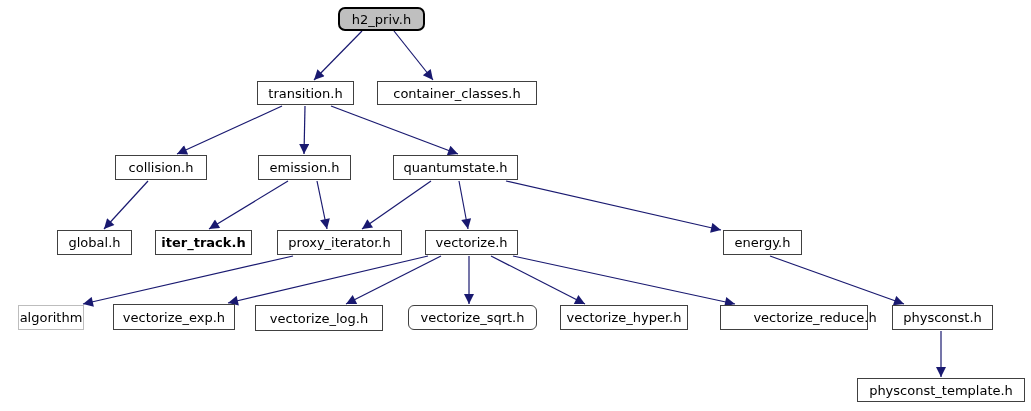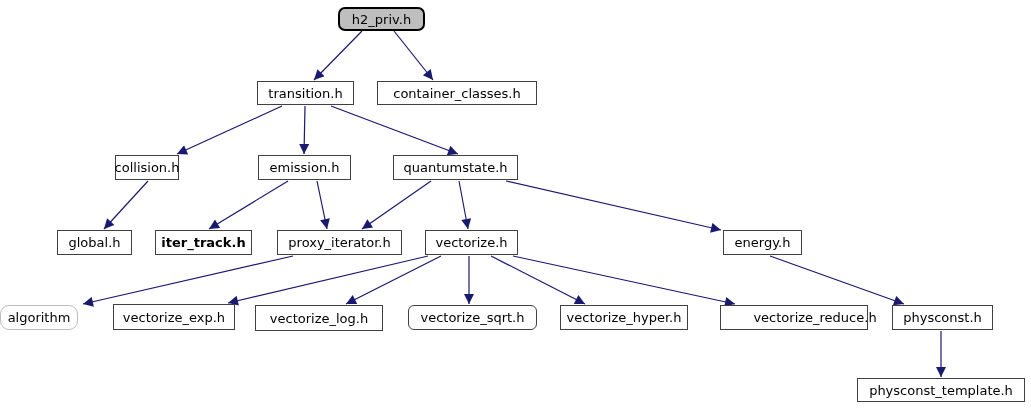--- a/index.html
+++ b/index.html
@@ -66,21 +66,21 @@
   <div id="node-layer">
       <div class="node root" style="left: 338px; top: 7px; width: 87px; height: 24px; border-radius: 7px;">
         <span>h2_priv.h</span>
       </div>
       <div class="node" style="left: 257px; top: 81px; width: 97px; height: 24px;">
         <span>transition.h</span>
       </div>
       <div class="node" style="left: 377px; top: 81px; width: 160px; height: 24px;">
         <span>container_classes.h</span>
       </div>
-      <div class="node" style="left: 115px; top: 155px; width: 64px; height: 25px;">
+      <div class="node" style="left: 115px; top: 155px; width: 92px; height: 25px;">
         <span>collision.h</span>
       </div>
       <div class="node" style="left: 258px; top: 155px; width: 93px; height: 25px;">
         <span>emission.h</span>
       </div>
       <div class="node" style="left: 393px; top: 155px; width: 125px; height: 25px;">
         <span>quantumstate.h</span>
       </div>
       <div class="node" style="left: 57px; top: 230px; width: 75px; height: 25px;">
         <span>global.h</span>
@@ -90,21 +90,21 @@
       </div>
       <div class="node" style="left: 277px; top: 230px; width: 125px; height: 25px;">
         <span>proxy_iterator.h</span>
       </div>
       <div class="node" style="left: 425px; top: 230px; width: 93px; height: 25px;">
         <span>vectorize.h</span>
       </div>
       <div class="node" style="left: 723px; top: 230px; width: 79px; height: 25px;">
         <span>energy.h</span>
       </div>
-      <div class="node external" style="left: 0; top: 305px; width: 78px; height: 25px; border-radius: 9px;">
+      <div class="node external" style="left: 18px; top: 305px; width: 66px; height: 25px;">
         <span>algorithm</span>
       </div>
       <div class="node" style="left: 113px; top: 304px; width: 122px; height: 26px;">
         <span>vectorize_exp.h</span>
       </div>
       <div class="node" style="left: 255px; top: 305px; width: 128px; height: 26px;">
         <span>vectorize_log.h</span>
       </div>
       <div class="node" style="left: 408px; top: 305px; width: 129px; height: 25px; border-radius: 6px;">
         <span>vectorize_sqrt.h</span>

